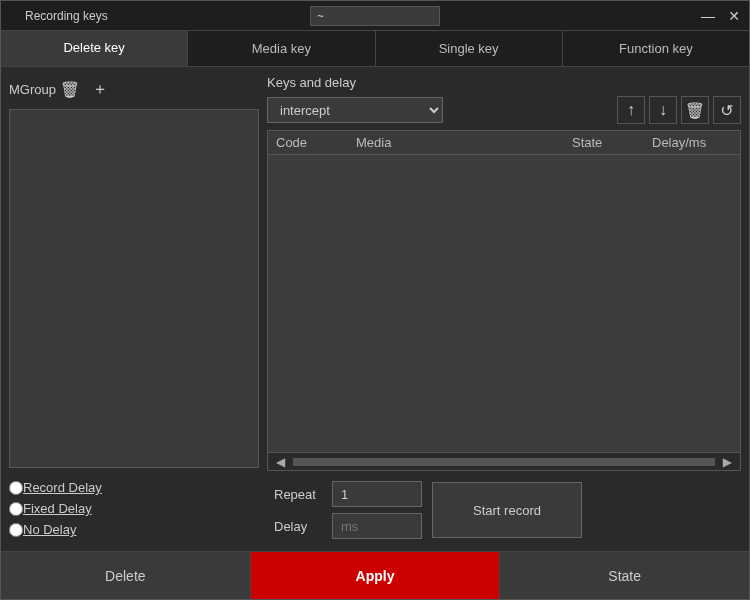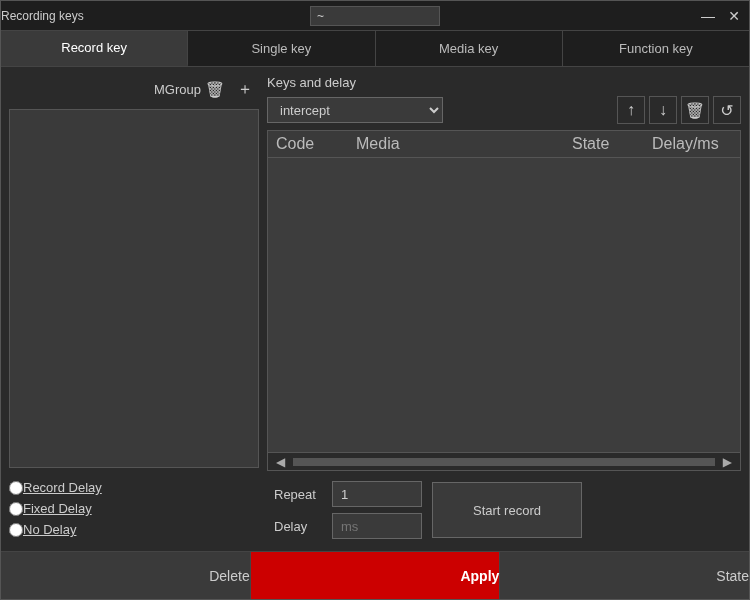--- a/index.html
+++ b/index.html
@@ -28,21 +28,21 @@
       align-items: center;
       padding: 0 8px;
       border-bottom: 1px solid #444;
       flex-shrink: 0;
       position: relative;
     }
     .title-bar-text {
       font-size: 12px;
       color: #ccc;
       position: absolute;
-      left: 0;
+      left: 24px;
     }
     .title-bar-input {
       position: absolute;
       left: 50%;
       transform: translateX(-50%);
       background: #3a3a3a;
       border: 1px solid #555;
       color: #ccc;
       font-size: 12px;
       padding: 2px 6px;
@@ -109,21 +109,21 @@
     .left-panel {
       width: 250px;
       display: flex;
       flex-direction: column;
       gap: 6px;
       flex-shrink: 0;
     }
     .left-panel-header {
       display: flex;
       align-items: center;
-      justify-content: flex-end;
+      justify-content: flex-start;
     }
     .mgroup-label {
       font-size: 13px;
       color: #ccc;
     }
     .icon-btn {
       background: transparent;
       border: none;
       color: #ccc;
       cursor: pointer;
@@ -214,21 +214,21 @@
       flex-direction: column;
     }
     .table-header {
       display: grid;
       grid-template-columns: 80px 1fr 80px 80px;
       background: #3a3a3a;
       border-bottom: 1px solid #555;
       padding: 4px 8px;
     }
     .table-col-header {
-      font-size: 16px;
+      font-size: 13px;
       color: #bbb;
       text-align: left;
     }
     .table-body {
       flex: 1;
       overflow-y: auto;
       background: #3d3d3d;
     }
     
     .table-scroll-bar {
@@ -306,21 +306,20 @@
       border-top: 1px solid #444;
       background: #222;
       flex-shrink: 0;
     }
     .footer-btn {
       flex: 1;
       border: none;
       font-size: 14px;
       cursor: pointer;
       color: #ccc;
-      text-align: right;
     }
     .footer-btn.delete {
       background: #3a3a3a;
       border-right: 1px solid #444;
     }
     .footer-btn.apply {
       background: #cc0000;
       color: #fff;
       font-weight: bold;
       border-right: 1px solid #444;
@@ -338,27 +337,27 @@
     <span class="title-bar-text">Recording keys</span>
     <input class="title-bar-input" type="text" value="~" style="">
     <div class="title-bar-controls">
       <button class="title-btn">—</button>
       <button class="title-btn close">✕</button>
     </div>
   </div>
 
   <div class="tabs">
     <div class="tab active">
-      <span>Record key</span>
+      <span>Delete key</span>
+    </div>
+    <div class="tab">
+      <span>Media key</span>
     </div>
     <div class="tab">
       <span>Single key</span>
-    </div>
-    <div class="tab">
-      <span>Media key</span>
     </div>
     <div class="tab">
       <span>Function key</span>
     </div>
   </div>
 
   <div class="main-content">
 
     <div class="left-panel">
       <div class="left-panel-header">

